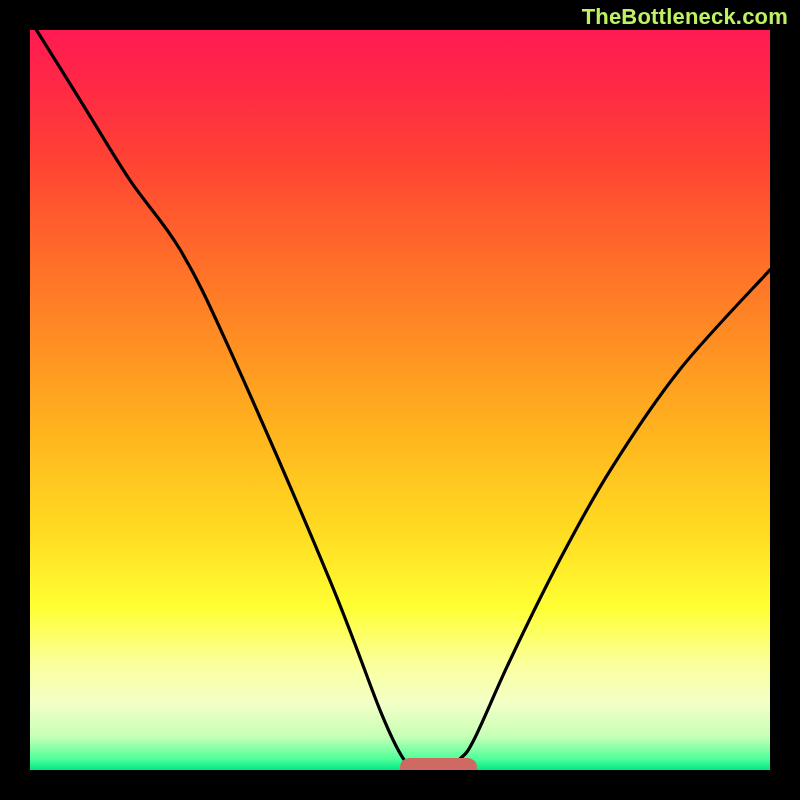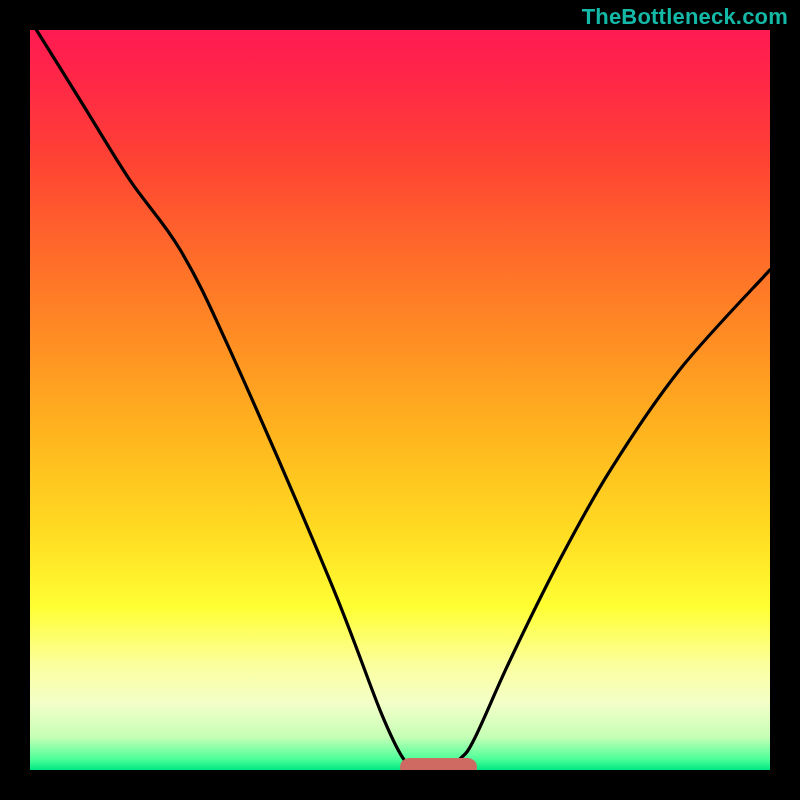--- a/index.html
+++ b/index.html
@@ -10,21 +10,21 @@
     background: #000;
     overflow: hidden;
   }
   .watermark {
     position: absolute;
     top: 4px;
     right: 12px;
     font-family: Arial, Helvetica, sans-serif;
     font-size: 22px;
     font-weight: 600;
-    color: #14b8a6;
+    color: #bef264;
     z-index: 10;
     letter-spacing: 0.2px;
   }
   .frame {
     position: absolute;
     left: 30px;
     top: 30px;
     width: 740px;
     height: 740px;
     overflow: hidden;

